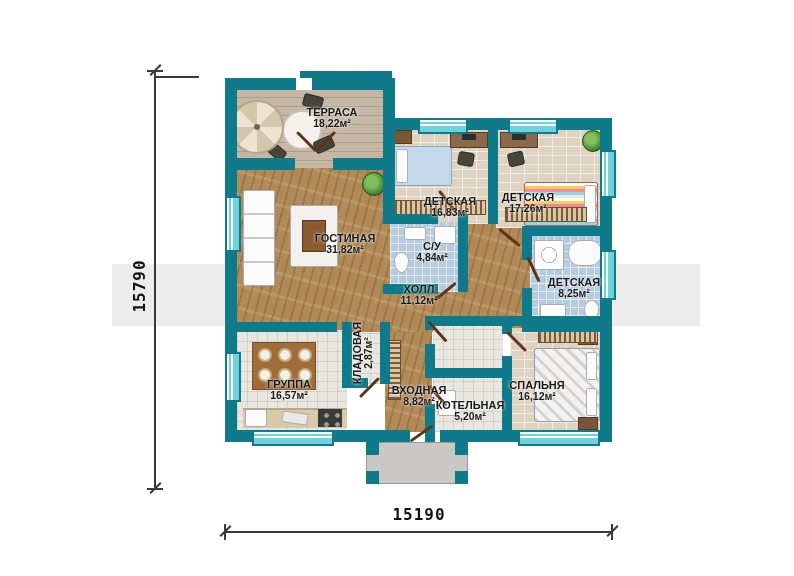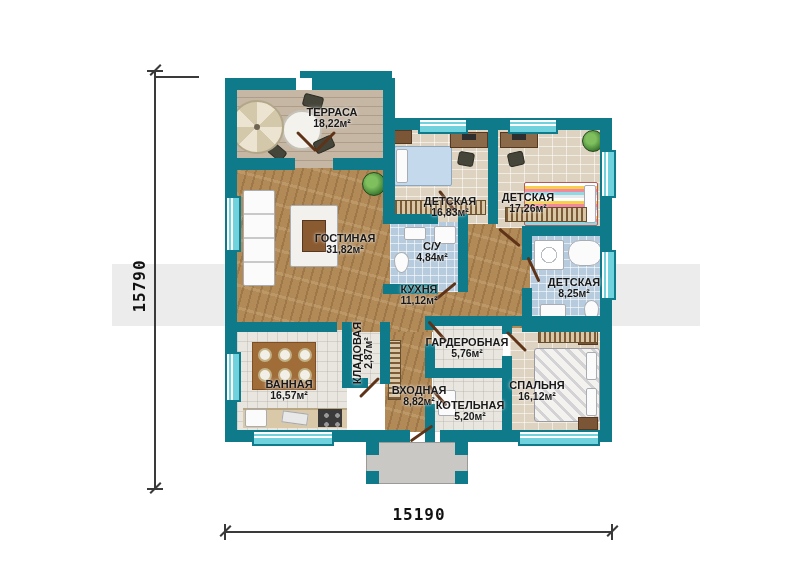--- a/index.html
+++ b/index.html
@@ -205,34 +205,30 @@
   </div>
   <div class="label" style="left:432px;top:252px;">
     <div>С/У</div>
     <div class="area">4,84м²</div>
   </div>
   <div class="label" style="left:574px;top:288px;">
     <div>ДЕТСКАЯ</div>
     <div class="area">8,25м²</div>
   </div>
   <div class="label" style="left:419px;top:295px;">
-    <div>КУХНЯ</div>
+    <div>ХОЛЛ</div>
     <div class="area">11,12м²</div>
   </div>
   <div class="label" style="left:289px;top:390px;">
-    <div>ВАННАЯ</div>
+    <div>ГРУППА</div>
     <div class="area">16,57м²</div>
   </div>
   <div class="label rot" style="left:363px;top:353px;">
     <div>КЛАДОВАЯ</div>
     <div class="area">2,87м²</div>
-  </div>
-  <div class="label" style="left:467px;top:348px;">
-    <div>ГАРДЕРОБНАЯ</div>
-    <div class="area">5,76м²</div>
   </div>
   <div class="label" style="left:419px;top:396px;">
     <div>ВХОДНАЯ</div>
     <div class="area">8,82м²</div>
   </div>
   <div class="label" style="left:470px;top:411px;">
     <div>КОТЕЛЬНАЯ</div>
     <div class="area">5,20м²</div>
   </div>
   <div class="label" style="left:537px;top:391px;">

